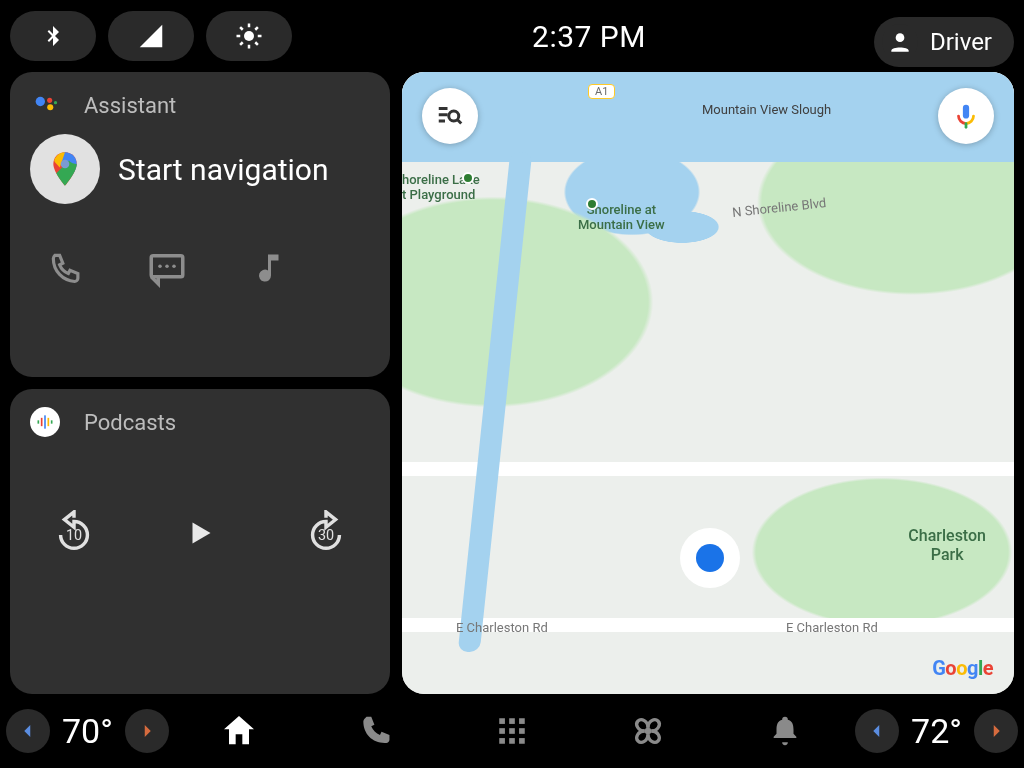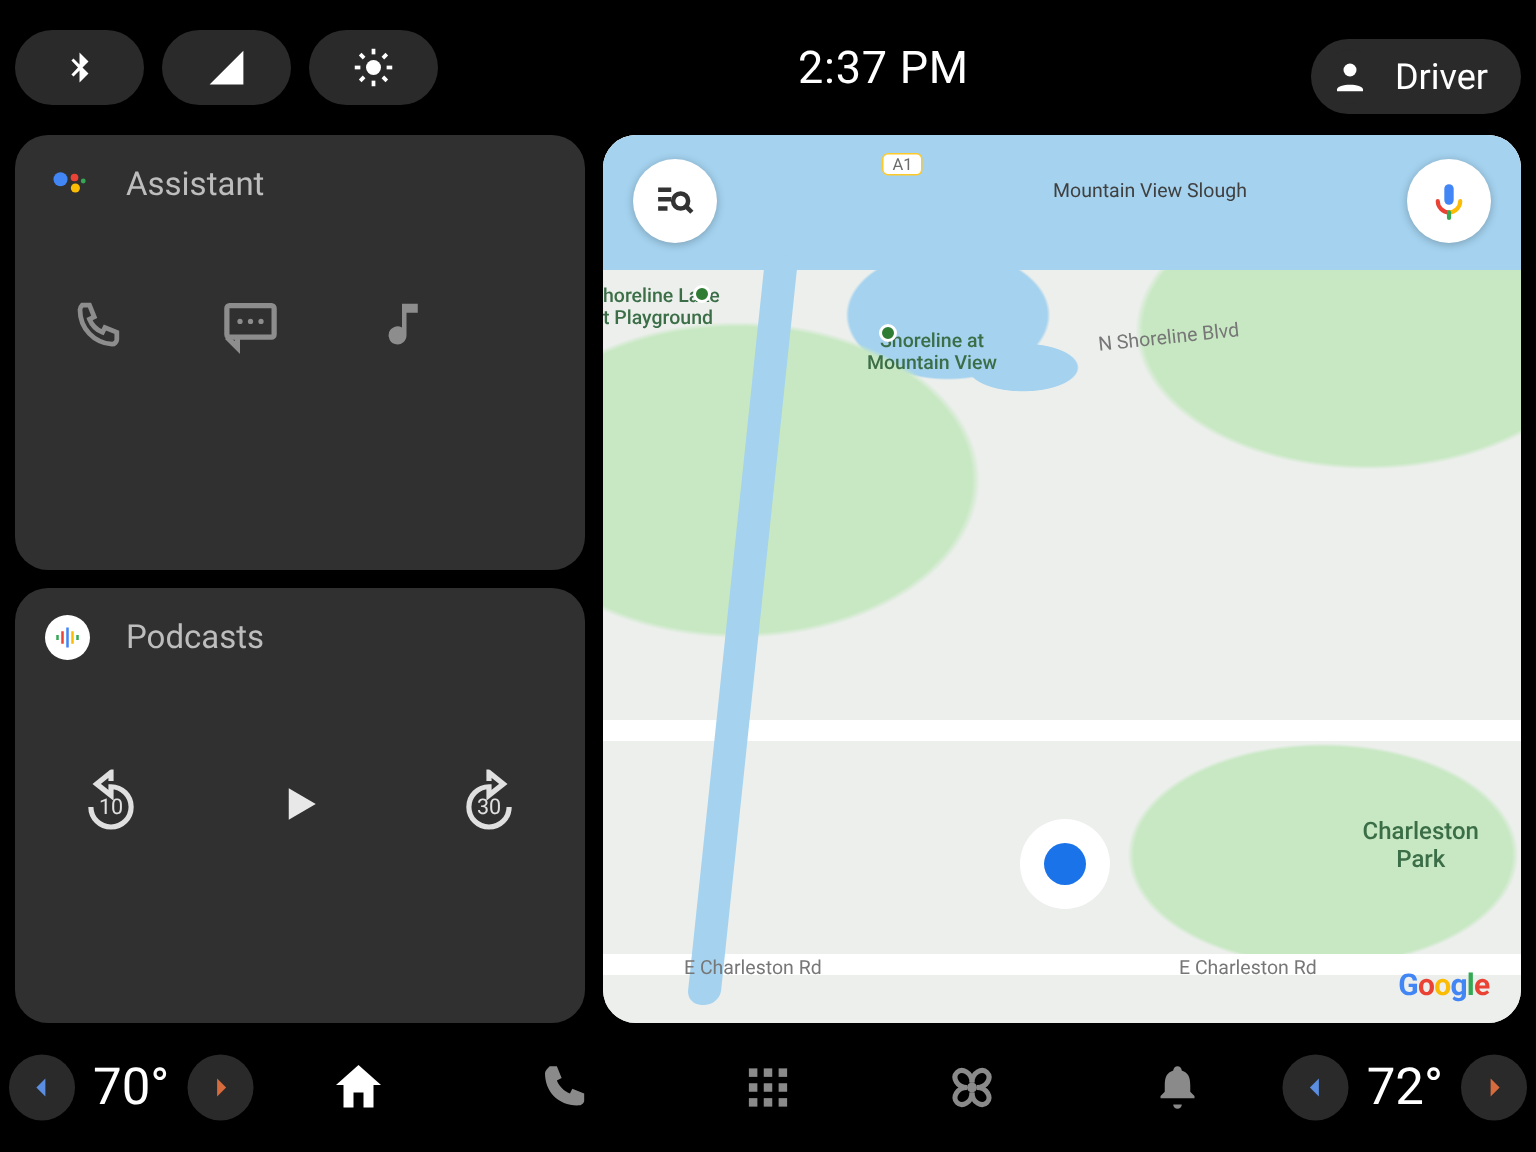--- a/index.html
+++ b/index.html
@@ -1,20 +1,20 @@
 <!DOCTYPE html>
 <html><head>
 <meta charset="utf-8">
 <style>
   * { box-sizing: border-box; margin: 0; padding: 0; }
   html, body { width: 1024px; height: 768px; background: #000; font-family: Roboto, "Segoe UI", Arial, sans-serif; color: #fff; overflow: hidden; }
   body { display: flex; flex-direction: column; }
 
   
-  .statusbar { height: 90px; display: flex; align-items: center; padding: 0 10px; border-radius: 28px; }
+  .statusbar { height: 72px; display: flex; align-items: center; padding: 0 10px; border-radius: 28px; }
   .pill { background: #2a2a2a; border-radius: 999px; display: flex; align-items: center; justify-content: center; }
   .status-btn { width: 86px; height: 50px; margin-right: 12px; }
   .status-right { margin-left: auto; display: flex; align-items: center; margin-top: 12px; }
   .profile-pill { height: 50px; padding: 0 22px 0 8px; display: flex; align-items: center; gap: 12px; }
   .profile-avatar { width: 36px; height: 36px; border-radius: 50%; background: #2a2a2a; display:flex; align-items:center; justify-content:center; }
   .clock { flex: 1; text-align: center; font-size: 30px; font-weight: 400; letter-spacing: 0.5px; }
 
   
   .main { flex: 1; display: flex; gap: 12px; padding: 0 10px 0 10px; min-height: 0; }
   .leftcol { width: 380px; display: flex; flex-direction: column; gap: 12px; }
@@ -41,21 +41,21 @@
   .map-brand { position:absolute; right:21px; bottom:14px; font-size:20px; font-weight:700; letter-spacing:-0.5px; }
   .map-brand span:nth-child(1){color:#4285F4}
   .map-brand span:nth-child(2){color:#EA4335}
   .map-brand span:nth-child(3){color:#FBBC05}
   .map-brand span:nth-child(4){color:#4285F4}
   .map-brand span:nth-child(5){color:#34A853}
   .map-brand span:nth-child(6){color:#EA4335}
   .poi-dot { position:absolute; width:12px; height:12px; border-radius:50%; background:#2e7d32; border:2px solid #fff; }
 
   
-  .bottombar { height: 86px; display:flex; align-items:center; padding: 0 6px; gap: 4px; }
+  .bottombar { height: 74px; display:flex; align-items:center; padding: 0 6px; gap: 4px; }
   .temp-group { display:flex; align-items:center; gap:8px; }
   .arrow-btn { width:44px; height:44px; border-radius:50%; background:#2a2a2a; display:flex; align-items:center; justify-content:center; }
   .temp-val { font-size: 34px; font-weight:400; padding: 0 4px; }
   .bottom-icon { flex:1; display:flex; align-items:center; justify-content:center; color:#bfbfbf; }
   .bottom-icon.active { color:#fff; }
 
   
   .mapbg { position:absolute; inset:0;
     background:
       linear-gradient(#fff,#fff) 0 390px/100% 14px no-repeat,
@@ -123,20 +123,32 @@
         <span class="card-header-icon">
           <svg width="28" height="28" viewBox="0 0 24 24">
               <circle cx="8" cy="9" r="4" fill="#4285F4"></circle>
               <circle cx="16" cy="8" r="2.2" fill="#EA4335"></circle>
               <circle cx="16.5" cy="14" r="2.6" fill="#FBBC05"></circle>
               <circle cx="21" cy="10" r="1.4" fill="#34A853"></circle>
             </svg>
         </span>
         <span>Assistant</span>
       </div>
+      <div class="card-title-row">
+        <span class="circle-lg">
+          <svg width="40" height="40" viewBox="0 0 24 24">
+              <path d="M12 2C8 2 5 5 5 9c0 5 7 13 7 13s7-8 7-13c0-4-3-7-7-7z" fill="#EA4335"></path>
+              <path d="M12 2c4 0 7 3 7 7 0 2.4-1.8 5.6-3.8 8.3L9 4.1C9.9 2.8 10.9 2 12 2z" fill="#4285F4"></path>
+              <path d="M5.6 6.6C6.6 4 9 2 12 2L8.9 11.1C7 9 5.3 7.6 5.6 6.6z" fill="#FBBC05"></path>
+              <path d="M12 22s-3.2-3.6-5.2-7.5l7.6-7.6C16 9 19 9 19 9c0 5-7 13-7 13z" fill="#34A853"></path>
+              <circle cx="12" cy="9" r="2.6" fill="#7B9BD1"></circle>
+            </svg>
+        </span>
+        <span class="card-title">Start navigation</span>
+      </div>
       <div class="card-actions">
         <div class="card-action">
           <svg width="38" height="38" viewBox="0 0 24 24" fill="none" stroke="#8d8d8d" stroke-width="2">
               <path d="M5 4h3l2 5-2 1c1 2.5 3 4.5 5.5 5.5l1-2 5 2v3c0 1-1 2-2 2C10 20 4 14 4 6c0-1 1-2 1-2z"></path>
             </svg>
         </div>
         <div class="card-action">
           <svg width="42" height="42" viewBox="0 0 24 24" fill="none" stroke="#8d8d8d" stroke-width="2">
               <rect x="3" y="5" width="18" height="12" rx="1"></rect>
               <path d="M3 17l4 4v-4"></path>

